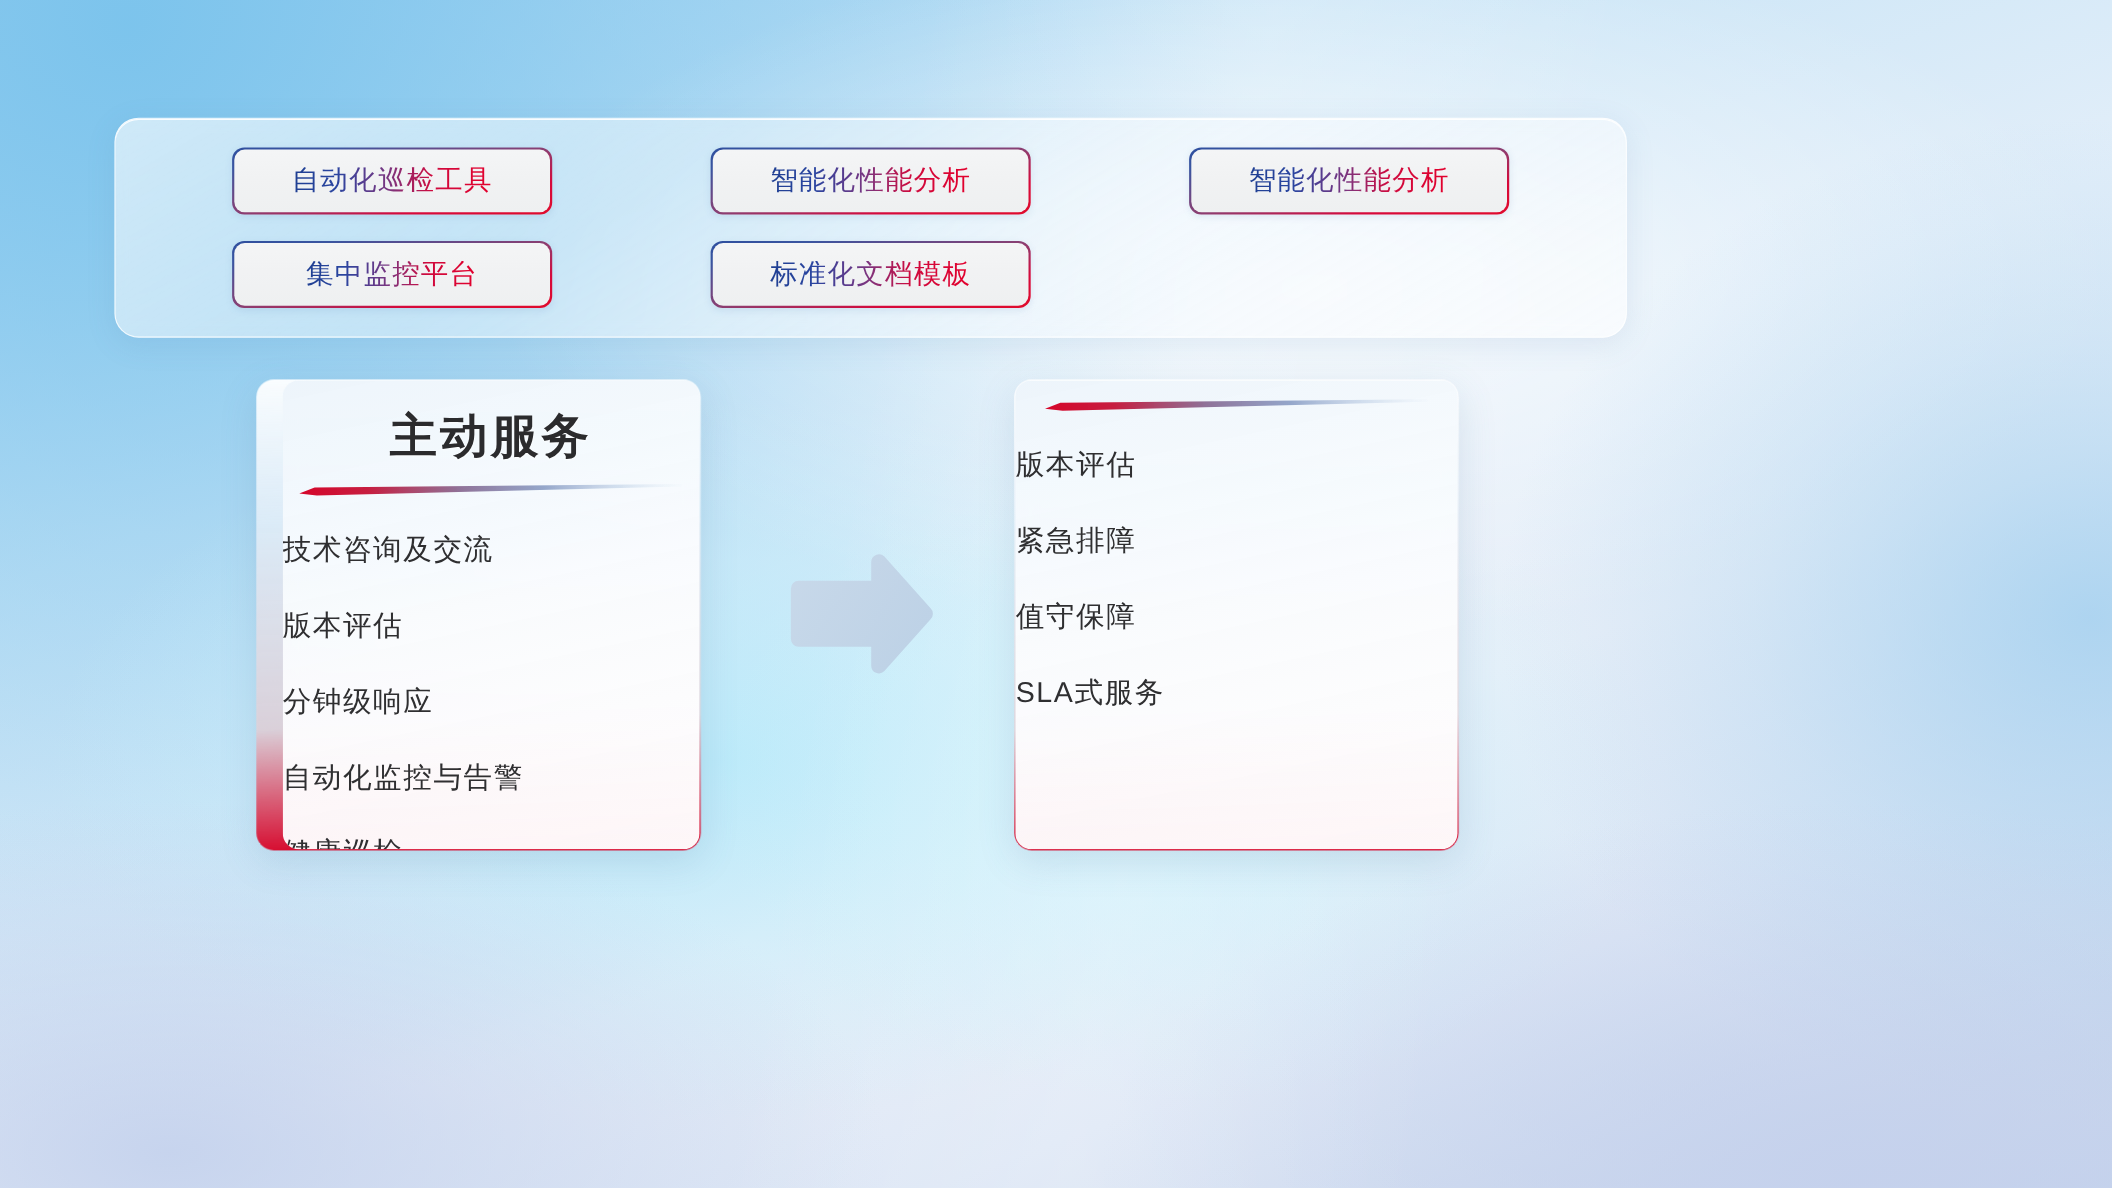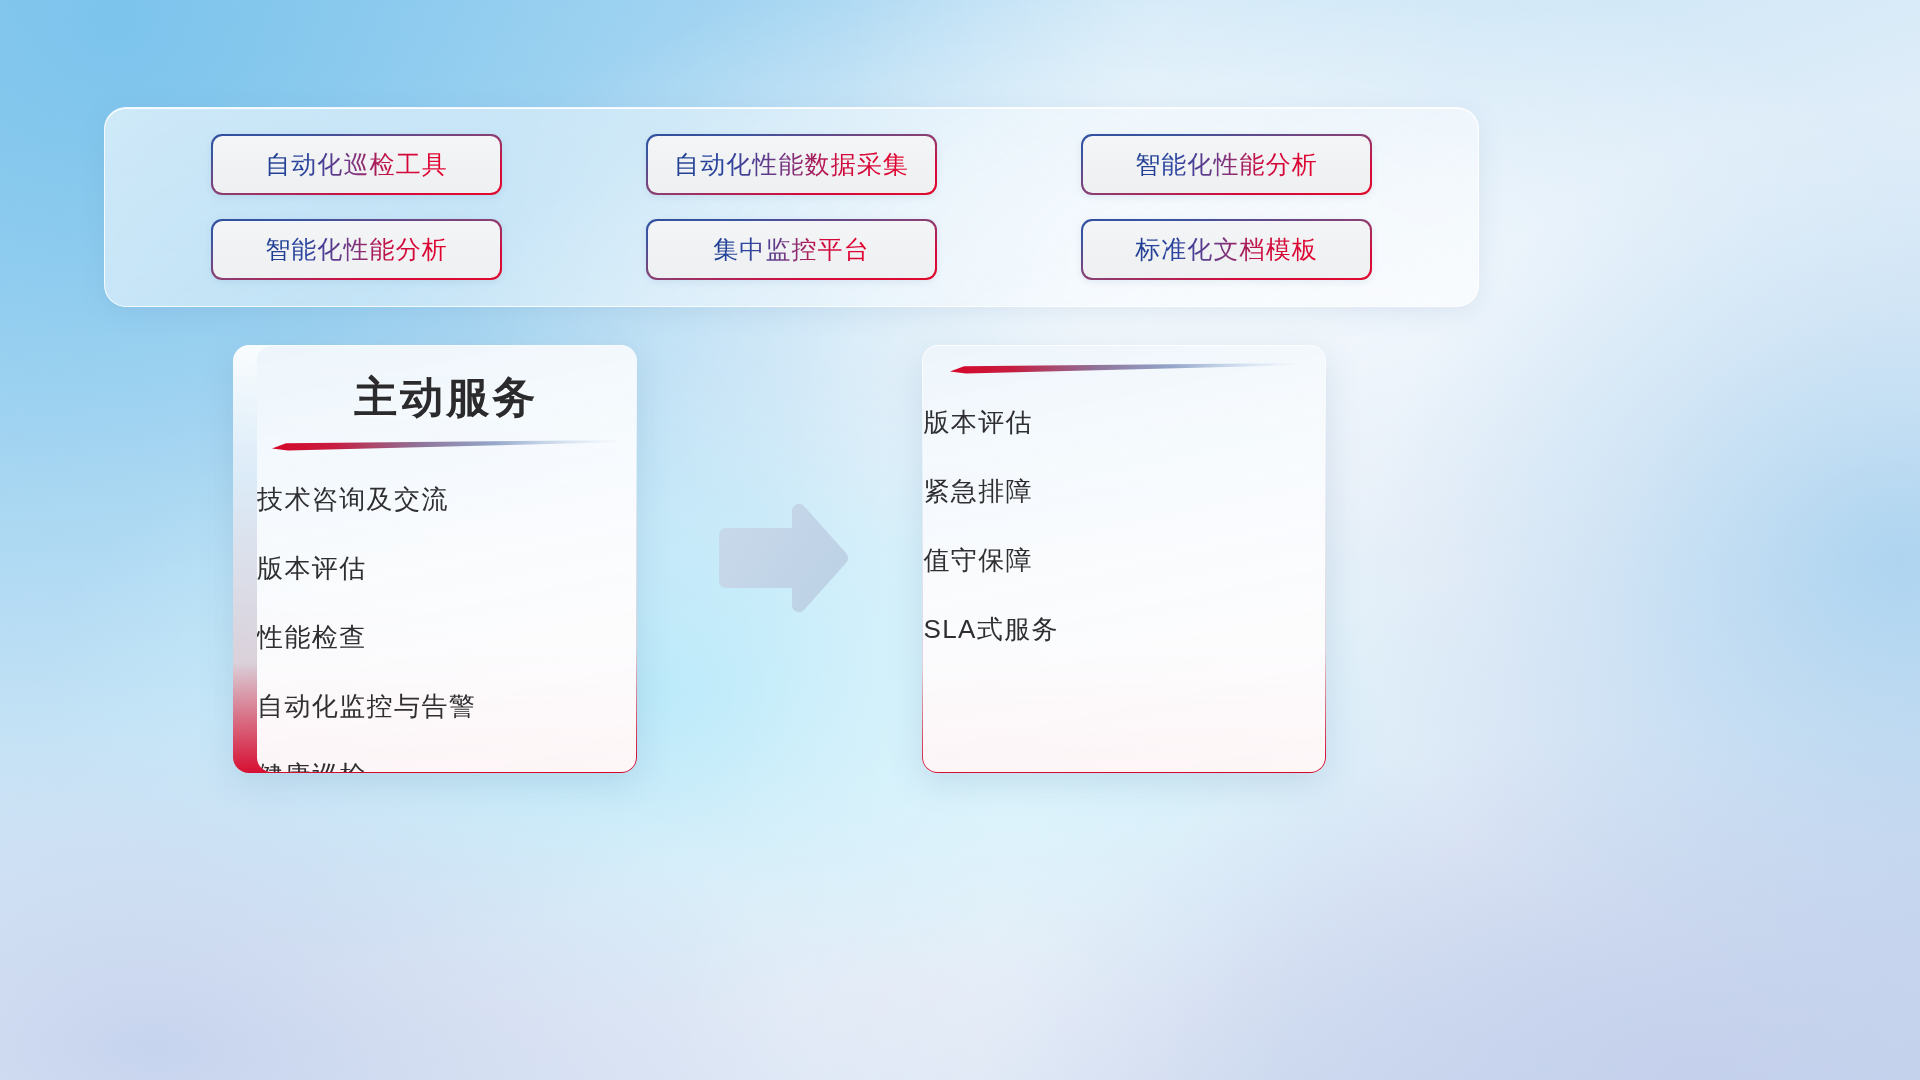--- a/index.html
+++ b/index.html
@@ -216,25 +216,20 @@
   <div class="bg-layer bg-sheen"></div>
 
   <div class="top-panel">
 
     <div class="pill">
       <div class="pill-inner">
         <span class="pill-label">自动化巡检工具</span>
       </div>
     </div>
 
-    <div class="pill">
-      <div class="pill-inner">
-        <span class="pill-label">自动化性能数据采集</span>
-      </div>
-    </div>
 
     <div class="pill">
       <div class="pill-inner">
         <span class="pill-label">智能化性能分析</span>
       </div>
     </div>
 
     <div class="pill">
       <div class="pill-inner">
         <span class="pill-label">智能化性能分析</span>
@@ -271,21 +266,21 @@
               <stop offset="100%" stop-color="#cfdcee" stop-opacity="0.05"></stop>
             </linearGradient>
           </defs>
           <path d="M0,9.6 L14,4.2 L348,0.9 L348,3.2 L16,11.4 Z" fill="url(#divGradL)"></path>
         </svg>
       </div>
 
       <div class="card-list">
         <div class="card-list-item">技术咨询及交流</div>
         <div class="card-list-item">版本评估</div>
-        <div class="card-list-item">性能检查</div>
+        <div class="card-list-item">分钟级响应</div>
         <div class="card-list-item">自动化监控与告警</div>
         <div class="card-list-item">健康巡检</div>
       </div>
     </div>
   </div>
 
   <div class="flow-arrow">
     <svg viewBox="0 0 140 110" aria-hidden="true">
       <defs>
         <linearGradient id="arrowGrad" x1="0" y1="0" x2="1" y2="0.45">

